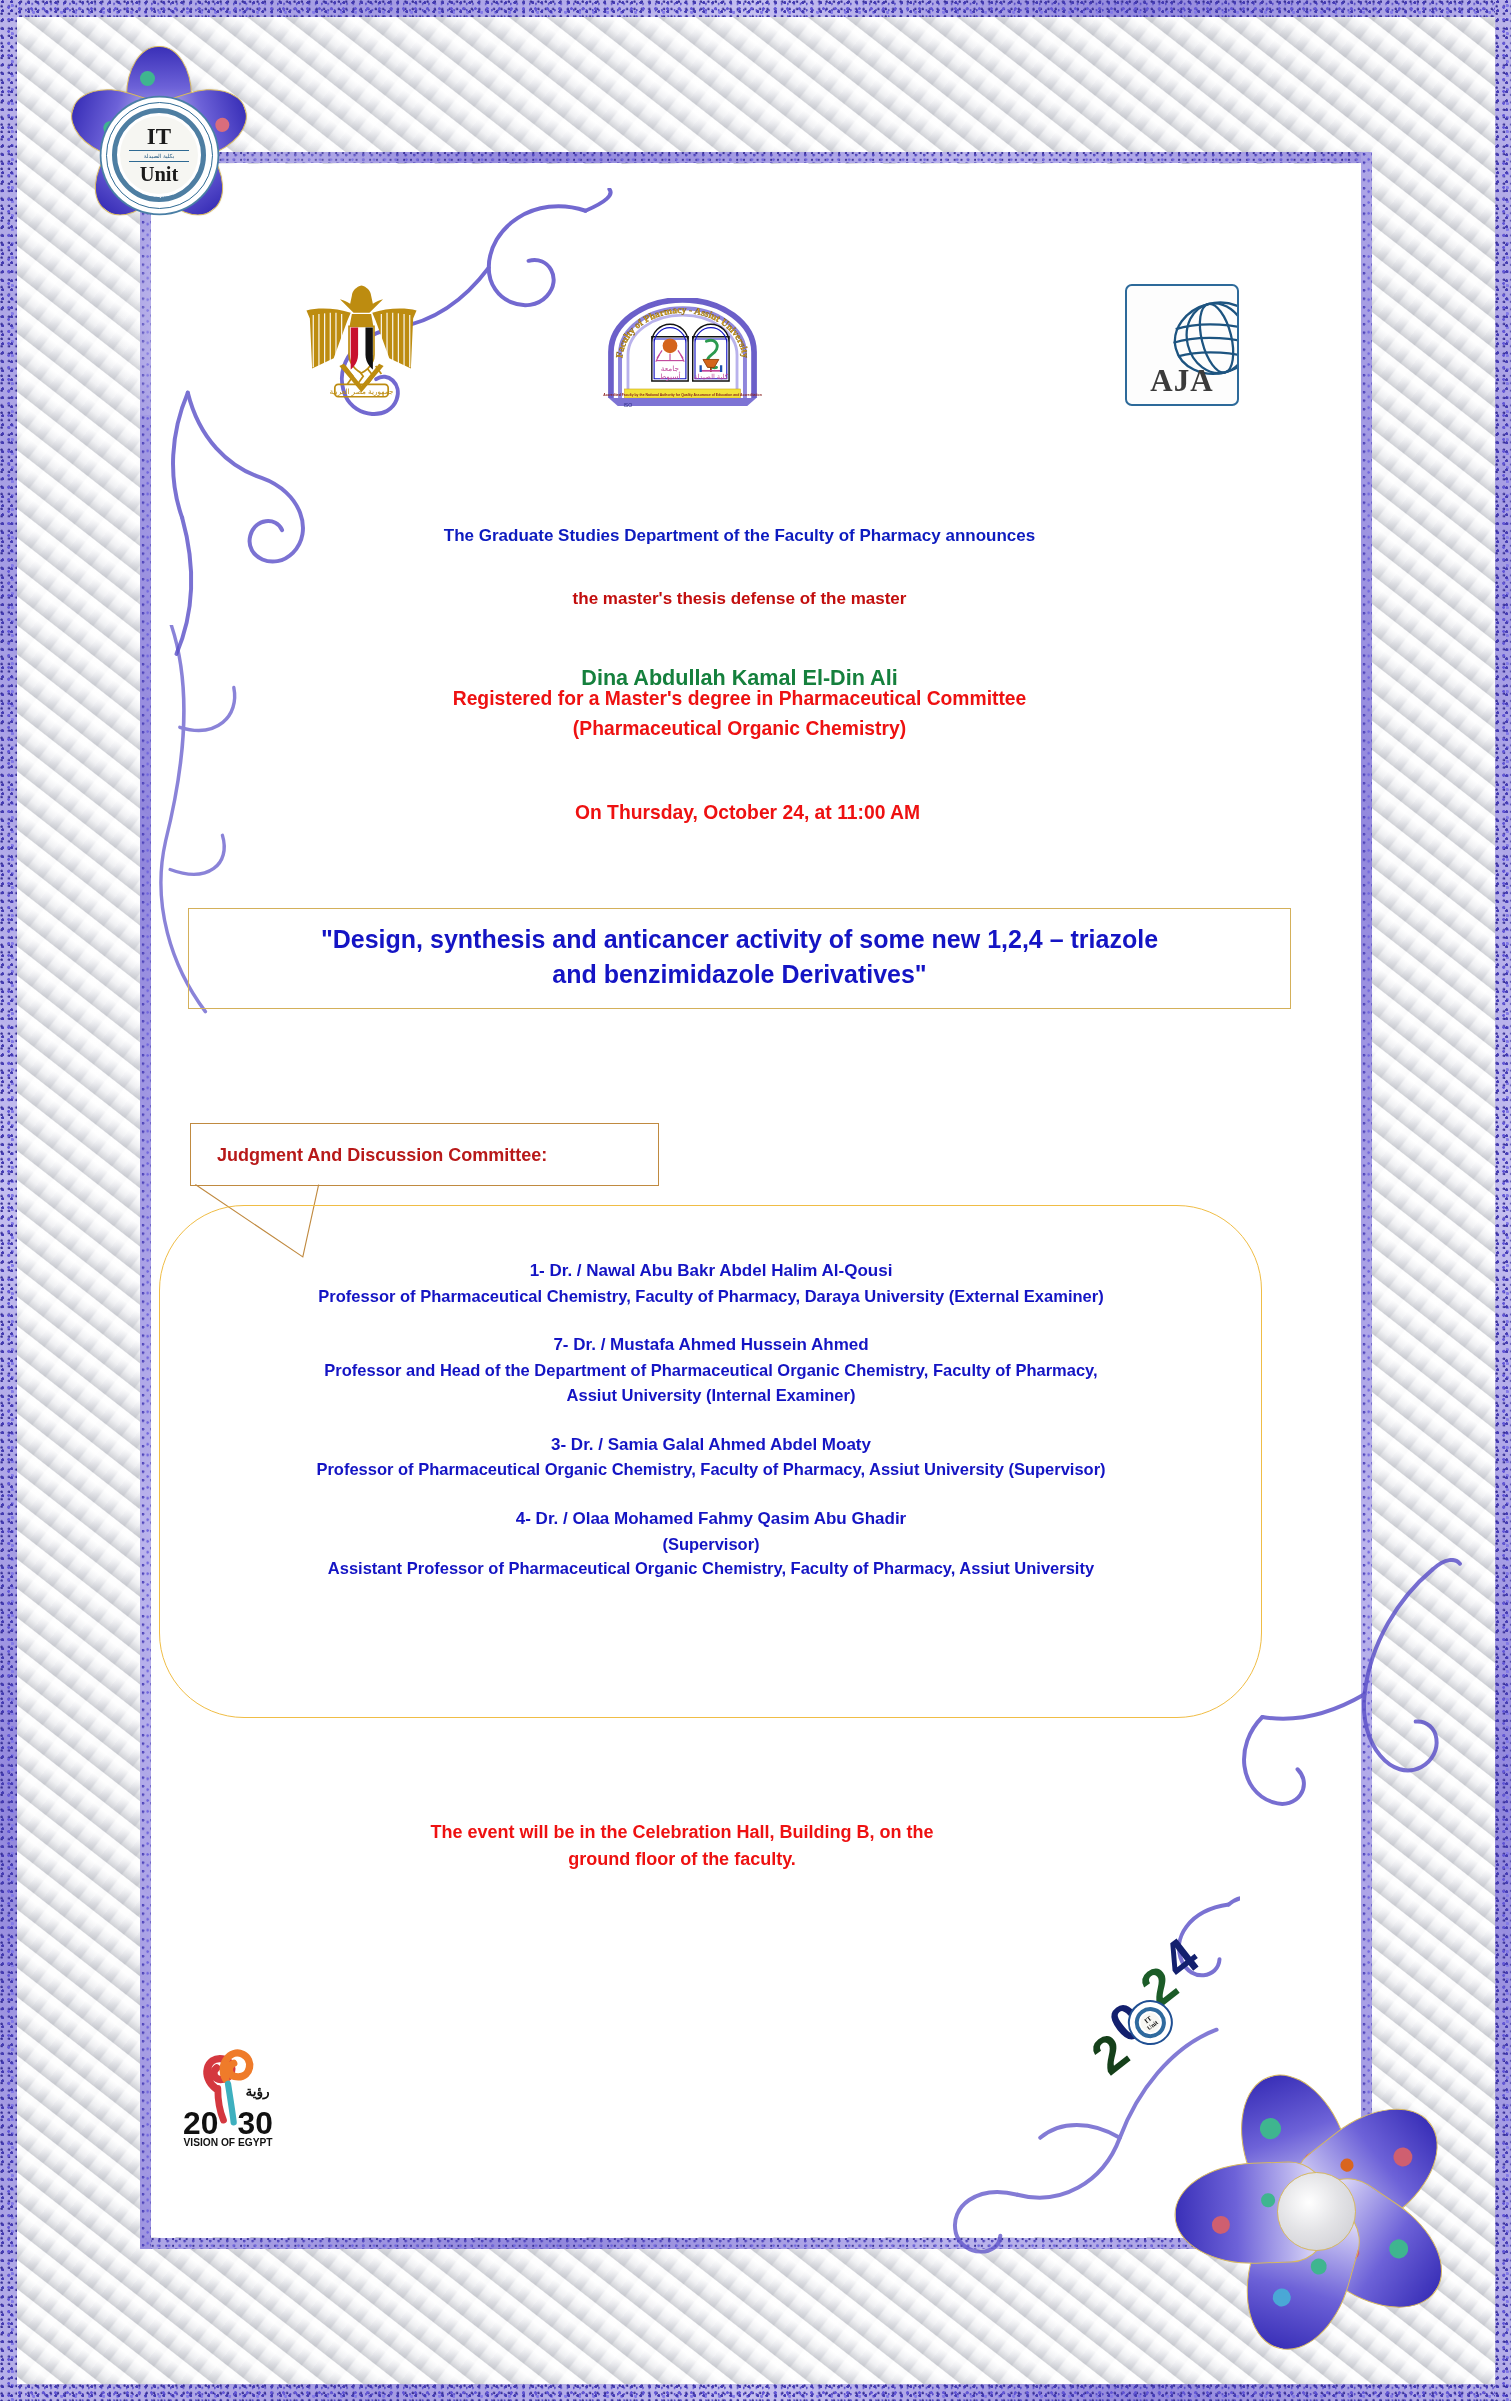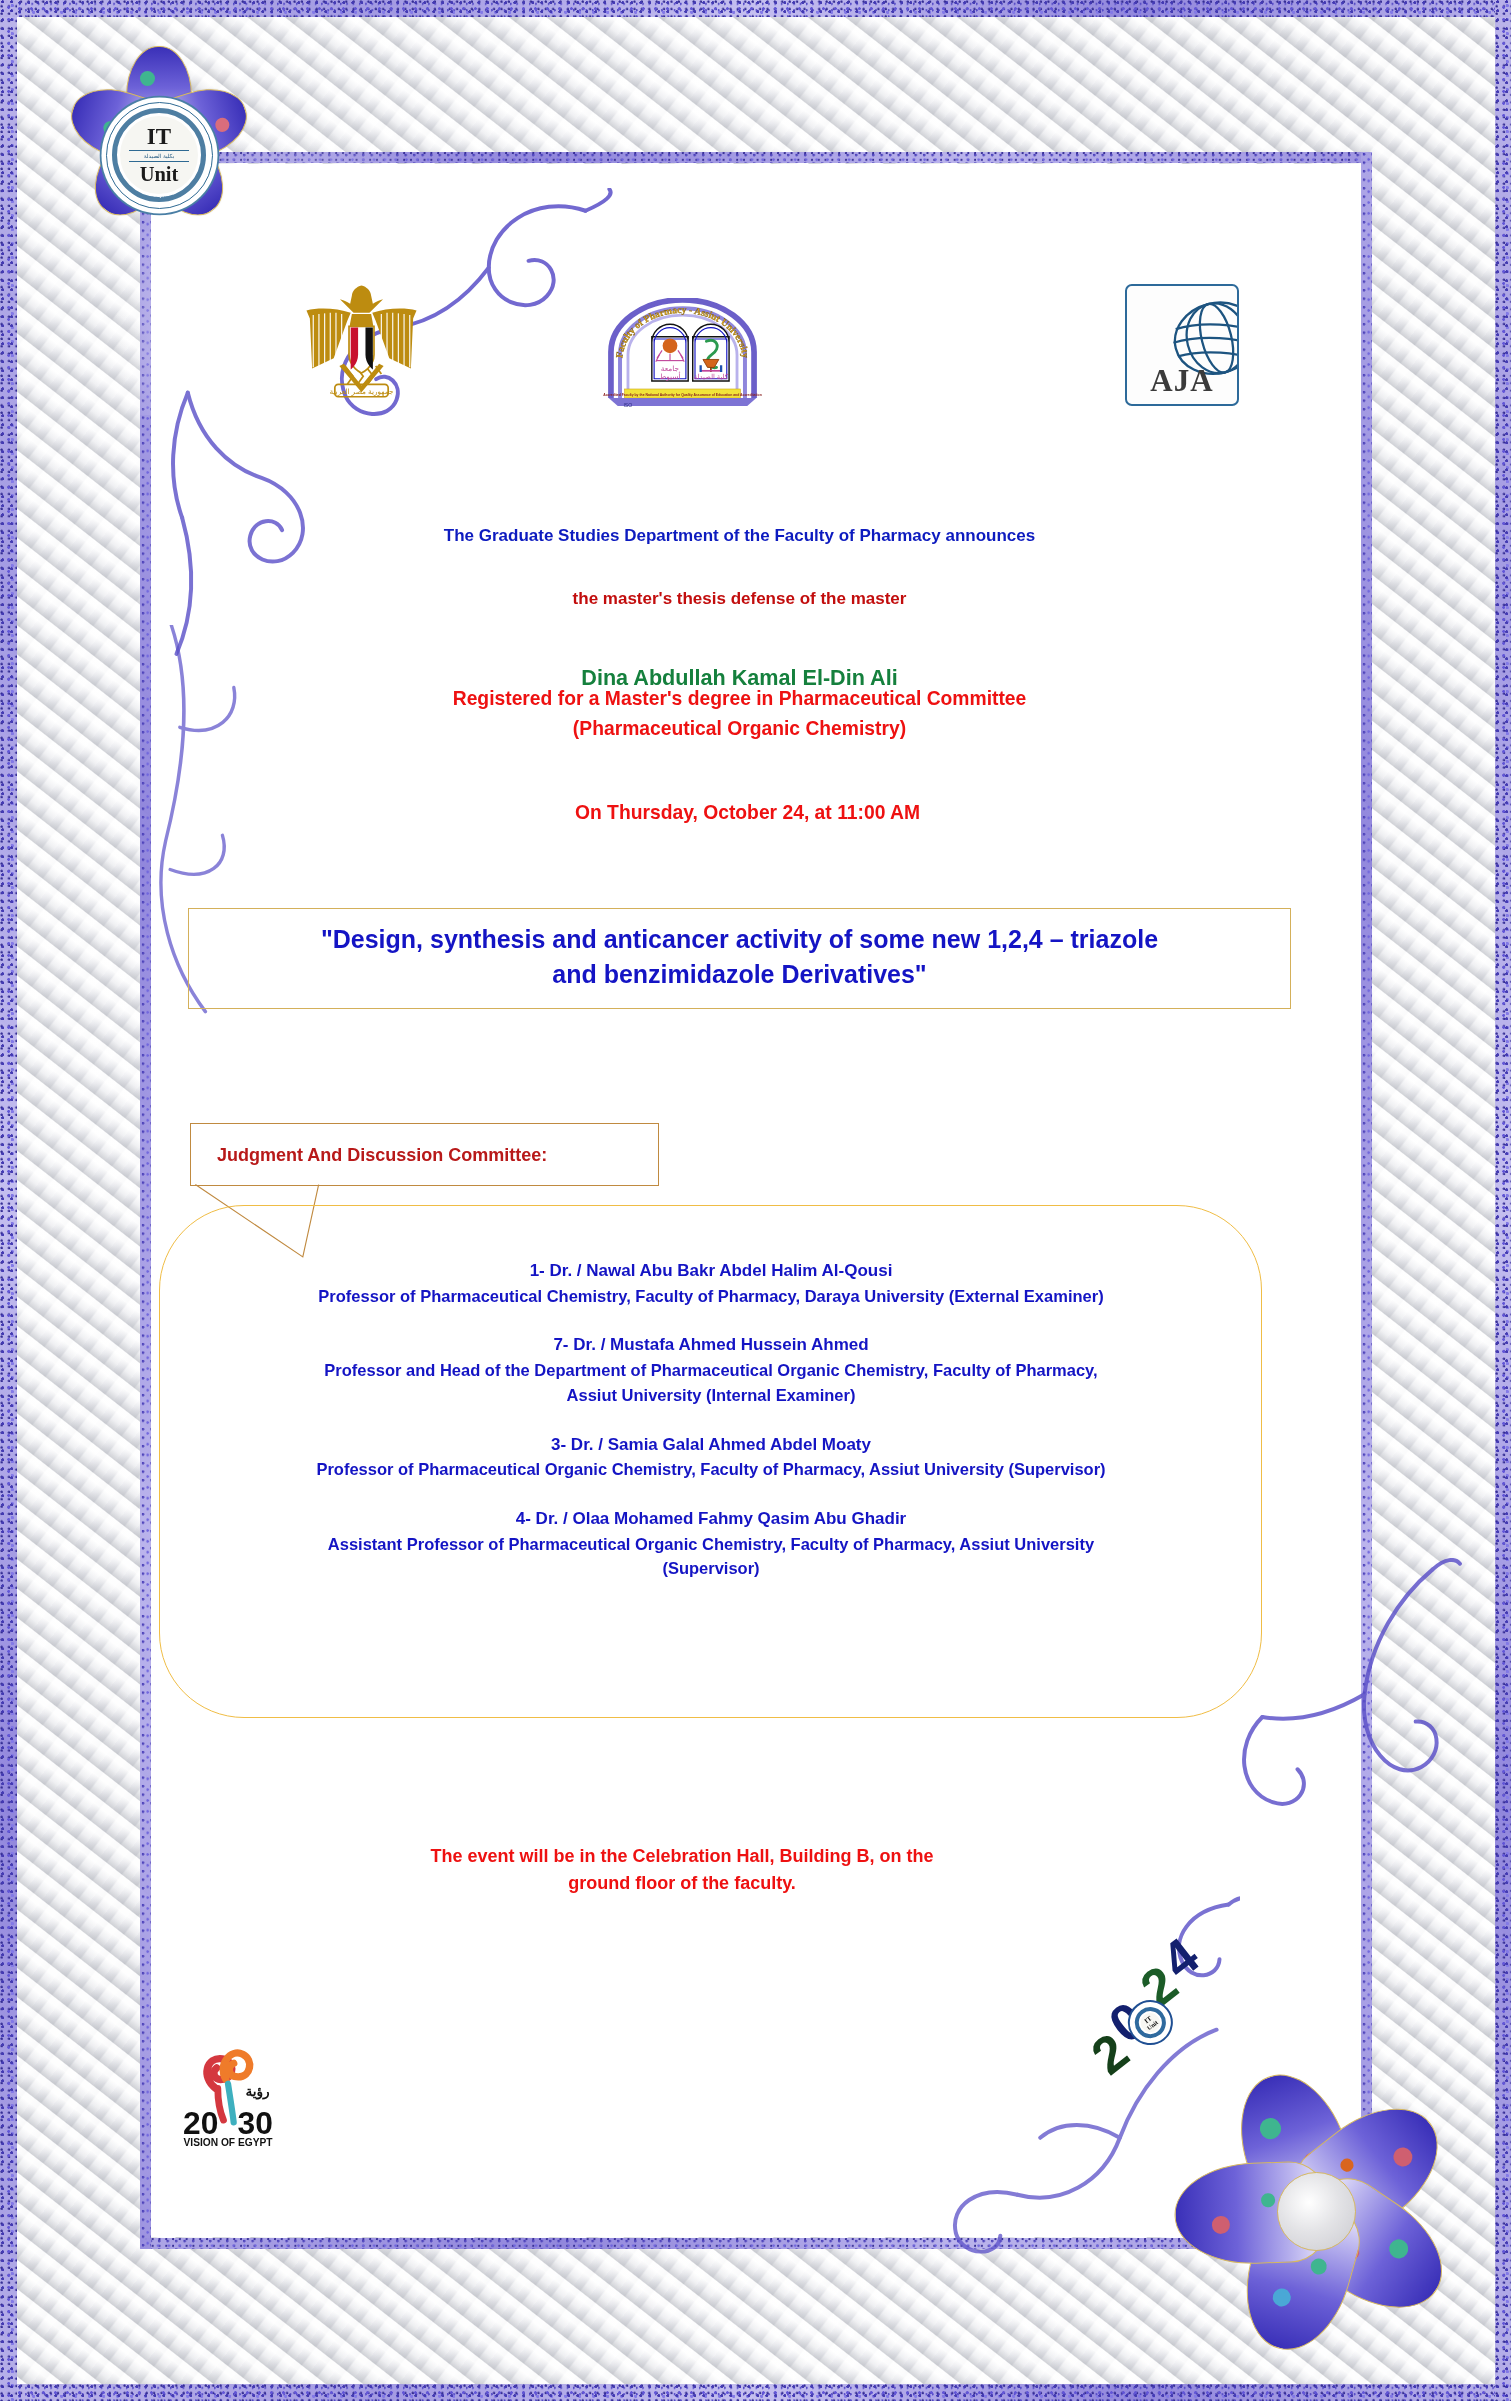--- a/index.html
+++ b/index.html
@@ -200,21 +200,21 @@
   .committee-list{
     position:absolute;left:171px;top:1259px;width:1080px;text-align:center;
   }
   .mem{margin-bottom:25px;}
   .mem:last-child{margin-bottom:0;}
   .mem .nm{font:700 17px/1.45 "Liberation Sans", sans-serif;color:#1414c4;}
   .mem .rl{font:700 16.5px/1.5 "Liberation Sans", sans-serif;color:#1414c4;}
 
   .venue{
     position:absolute;left:244px;top:1819px;width:876px;text-align:center;
-    font:700 18px/1.5 "Liberation Sans", sans-serif;color:#ee1111;margin-top:24px;
+    font:700 18px/1.5 "Liberation Sans", sans-serif;color:#ee1111;
   }
 </style>
 </head>
 <body>
 
 <div id="poster">
 
   <div class="frame-outer"></div>
   <div class="rim top"></div>
   <div class="rim bot"></div>
@@ -466,22 +466,22 @@
       <div class="nm">7- Dr. / Mustafa Ahmed Hussein Ahmed</div>
       <div class="rl">Professor and Head of the Department of Pharmaceutical Organic Chemistry, Faculty of Pharmacy,</div>
       <div class="rl">Assiut University (Internal Examiner)</div>
     </div>
     <div class="mem">
       <div class="nm">3- Dr. / Samia Galal Ahmed Abdel Moaty</div>
       <div class="rl">Professor of Pharmaceutical Organic Chemistry, Faculty of Pharmacy, Assiut University (Supervisor)</div>
     </div>
     <div class="mem">
       <div class="nm">4- Dr. / Olaa Mohamed Fahmy Qasim Abu Ghadir</div>
+      <div class="rl">(Supervisor)</div>
       <div class="rl">Assistant Professor of Pharmaceutical Organic Chemistry, Faculty of Pharmacy, Assiut University</div>
-      <div class="rl">(Supervisor)</div>
     </div>
   </div>
 
   <div class="venue">
     <div>The event will be in the Celebration Hall, Building B, on the</div>
     <div>ground floor of the faculty.</div>
   </div>
 
   <div class="vision">
     <svg viewBox="0 0 200 215" width="114" height="122">

